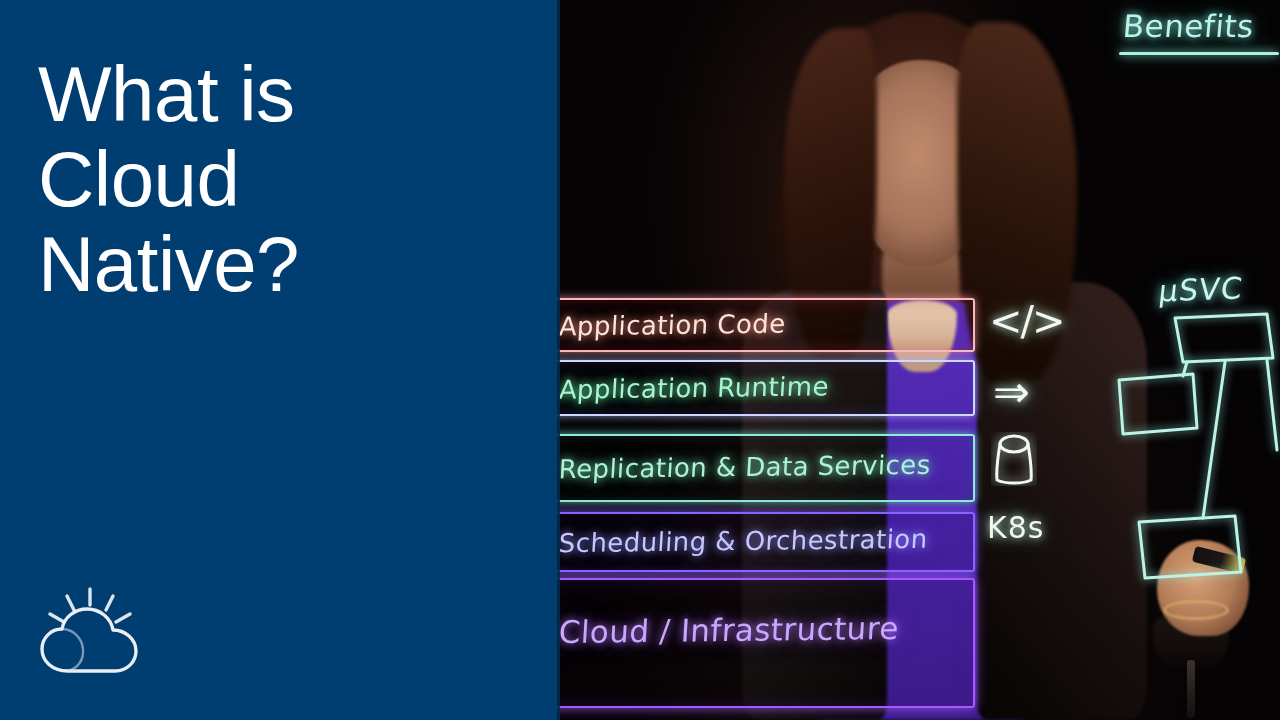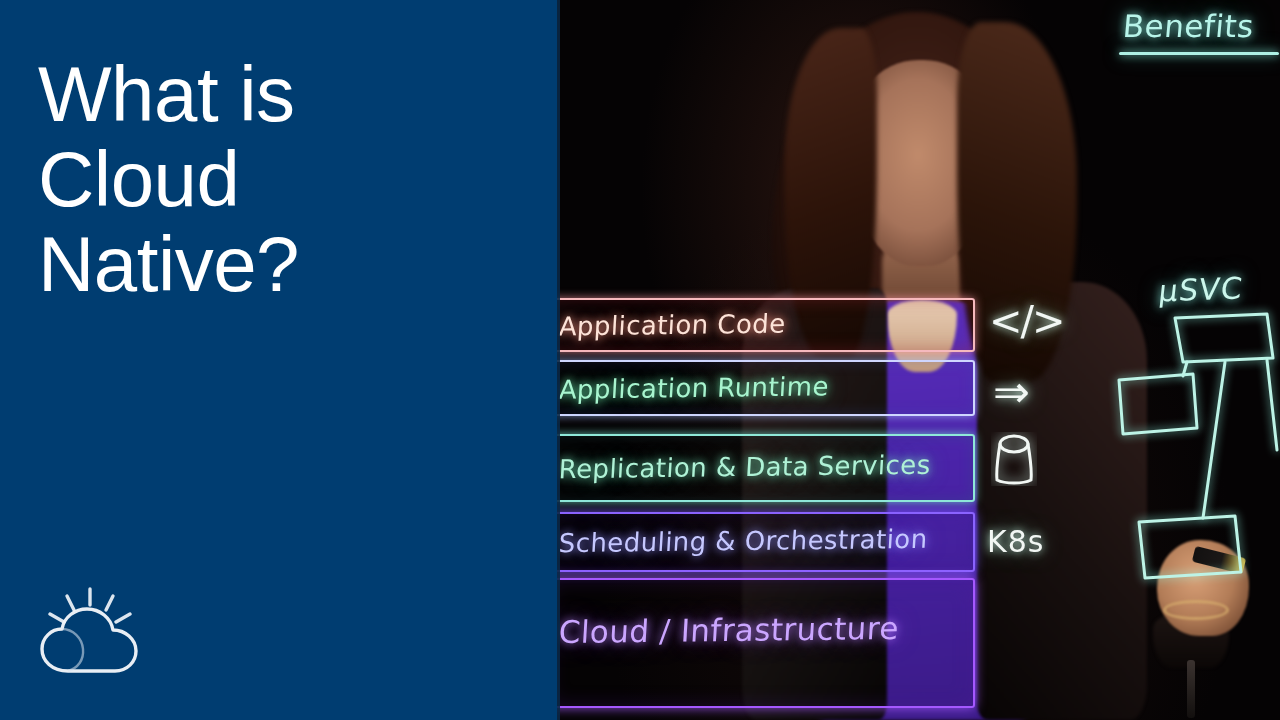--- a/index.html
+++ b/index.html
@@ -226,21 +226,21 @@
 
   
   .glyph {
     position:absolute;
     color:#f2f7f4;
     font-family:"DejaVu Sans", sans-serif;
     text-shadow:0 0 8px rgba(215,255,240,0.9), 0 0 20px rgba(150,255,220,0.5);
   }
   #glyph-code     { left:432px; top:298px; font-size:40px; letter-spacing:-2px; }
   #glyph-runtime  { left:436px; top:366px; font-size:44px; }
-  #glyph-k8s      { left:430px; top:524px; font-size:30px; letter-spacing:1px;text-align:right; }
+  #glyph-k8s      { left:430px; top:510px; font-size:30px; letter-spacing:1px;text-align:right; }
   #glyph-db {
     left:434px; top:432px; width:46px; height:54px;
   }
 
   
   #benefits {
     position:absolute; left:566px; top:8px;
     color:#b9f5ea;
     font-family:"DejaVu Sans", sans-serif;
     font-size:31px;

